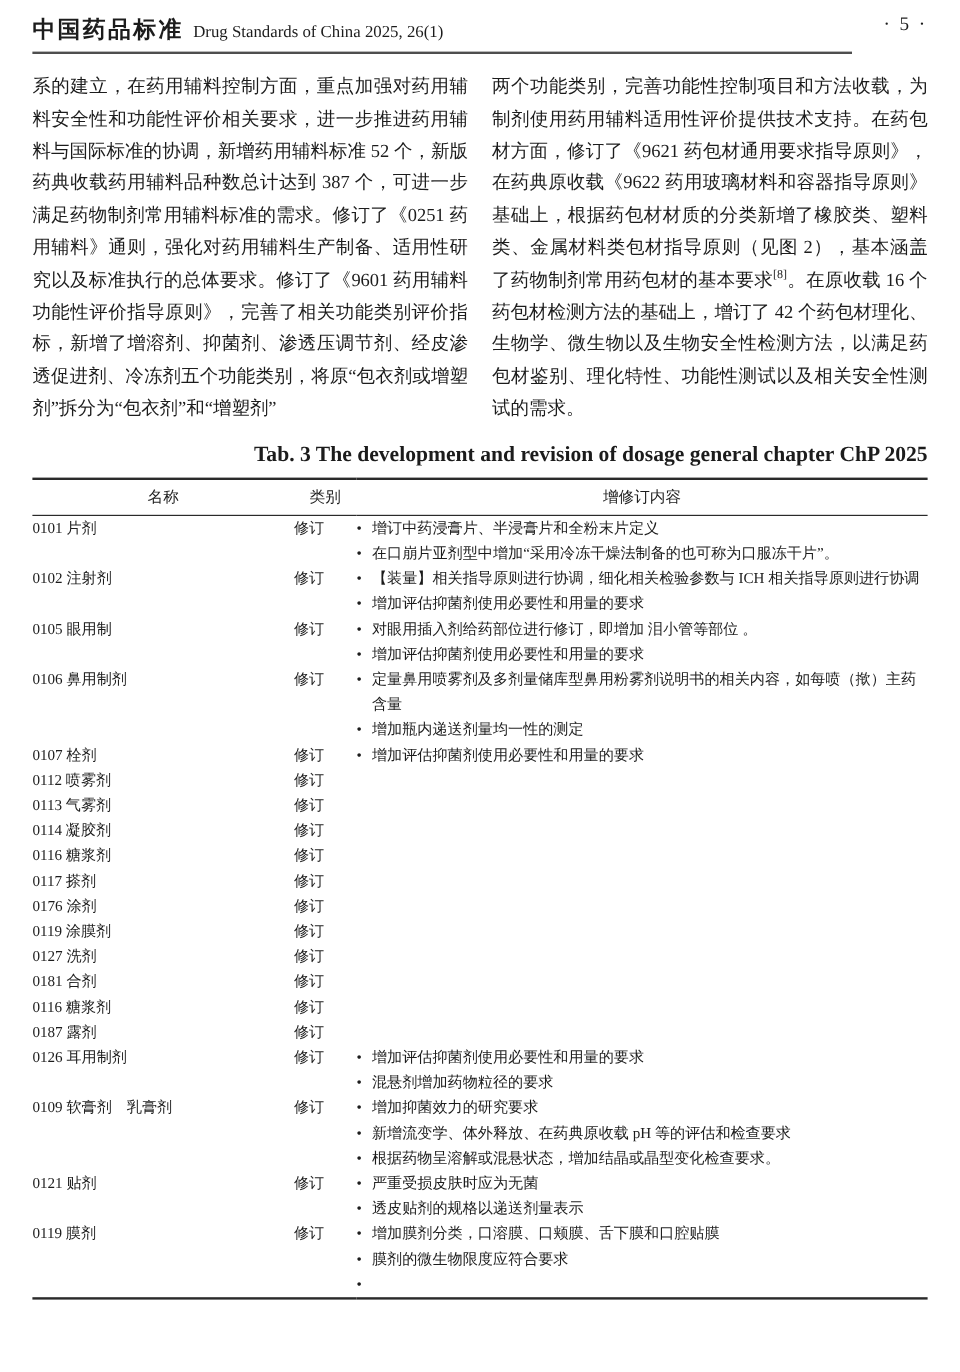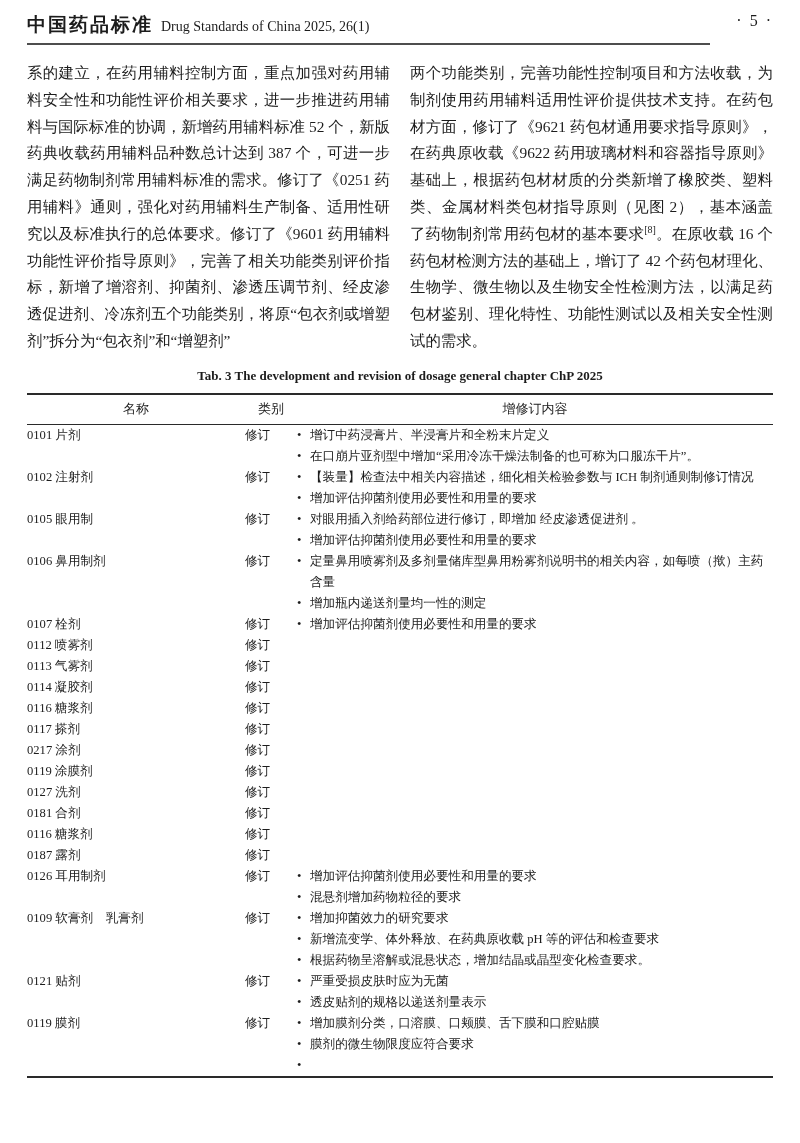--- a/index.html
+++ b/index.html
@@ -33,21 +33,21 @@
   .col {
     flex: 1 1 0;
     font-size: 15.4px; line-height: 26.8px;
     text-align: justify;
   }
   sup.ref { font-size: 10px; line-height: 0; }
 
   
   .tbl-titles { text-align: center; margin-top: 13px; }
   .tbl-title-cn { font-size: 14.5px; font-weight: bold; letter-spacing: 1px; }
-  .tbl-title-en { font-size: 13px; font-weight: bold; margin-top: 5px; }
+  .tbl-title-en { font-size: 18px; font-weight: bold; margin-top: 5px; text-align: right; }
 
   
   table.rev {
     width: 100%; border-collapse: collapse; margin-top: 9px;
     border-top: 2px solid #2a2a2a; border-bottom: 2px solid #2a2a2a;
   }
   table.rev thead th {
     border-bottom: 1.4px solid #2a2a2a;
     font-weight: normal; font-size: 13px; padding: 5px 0 6px 0;
     text-align: center;
@@ -99,29 +99,29 @@
           <td class="col-cat">修订</td>
           <td class="col-content">
             <div class="bullet-line"><span class="bullet">•</span><span>增订中药浸膏片、半浸膏片和全粉末片定义</span></div>
             <div class="bullet-line"><span class="bullet">•</span><span>在口崩片亚剂型中增加“采用冷冻干燥法制备的也可称为口服冻干片”。</span></div>
           </td>
         </tr>
         <tr>
           <td class="col-name">0102 注射剂</td>
           <td class="col-cat">修订</td>
           <td class="col-content">
-            <div class="bullet-line"><span class="bullet">•</span><span>【装量】检查法中相关内容描述，细化相关检验参数与 ICH 制剂通则制修订情况</span></div>
+            <div class="bullet-line"><span class="bullet">•</span><span>【装量】相关指导原则进行协调，细化相关检验参数与 ICH 相关指导原则进行协调</span></div>
             <div class="bullet-line"><span class="bullet">•</span><span>增加评估抑菌剂使用必要性和用量的要求</span></div>
           </td>
         </tr>
         <tr>
           <td class="col-name">0105 眼用制</td>
           <td class="col-cat">修订</td>
           <td class="col-content">
-            <div class="bullet-line"><span class="bullet">•</span><span>对眼用插入剂给药部位进行修订，即增加 经皮渗透促进剂 。</span></div>
+            <div class="bullet-line"><span class="bullet">•</span><span>对眼用插入剂给药部位进行修订，即增加 泪小管等部位 。</span></div>
             <div class="bullet-line"><span class="bullet">•</span><span>增加评估抑菌剂使用必要性和用量的要求</span></div>
           </td>
         </tr>
         <tr>
           <td class="col-name">0106 鼻用制剂</td>
           <td class="col-cat">修订</td>
           <td class="col-content">
             <div class="bullet-line"><span class="bullet">•</span><span>定量鼻用喷雾剂及多剂量储库型鼻用粉雾剂说明书的相关内容，如每喷（揿）主药含量</span></div>
             <div class="bullet-line"><span class="bullet">•</span><span>增加瓶内递送剂量均一性的测定</span></div>
           </td>
@@ -152,21 +152,21 @@
           <td class="col-name">0116 糖浆剂</td>
           <td class="col-cat">修订</td>
           <td class="col-content"></td>
         </tr>
         <tr>
           <td class="col-name">0117 搽剂</td>
           <td class="col-cat">修订</td>
           <td class="col-content"></td>
         </tr>
         <tr>
-          <td class="col-name">0217 涂剂</td>
+          <td class="col-name">0176 涂剂</td>
           <td class="col-cat">修订</td>
           <td class="col-content"></td>
         </tr>
         <tr>
           <td class="col-name">0119 涂膜剂</td>
           <td class="col-cat">修订</td>
           <td class="col-content"></td>
         </tr>
         <tr>
           <td class="col-name">0127 洗剂</td>

